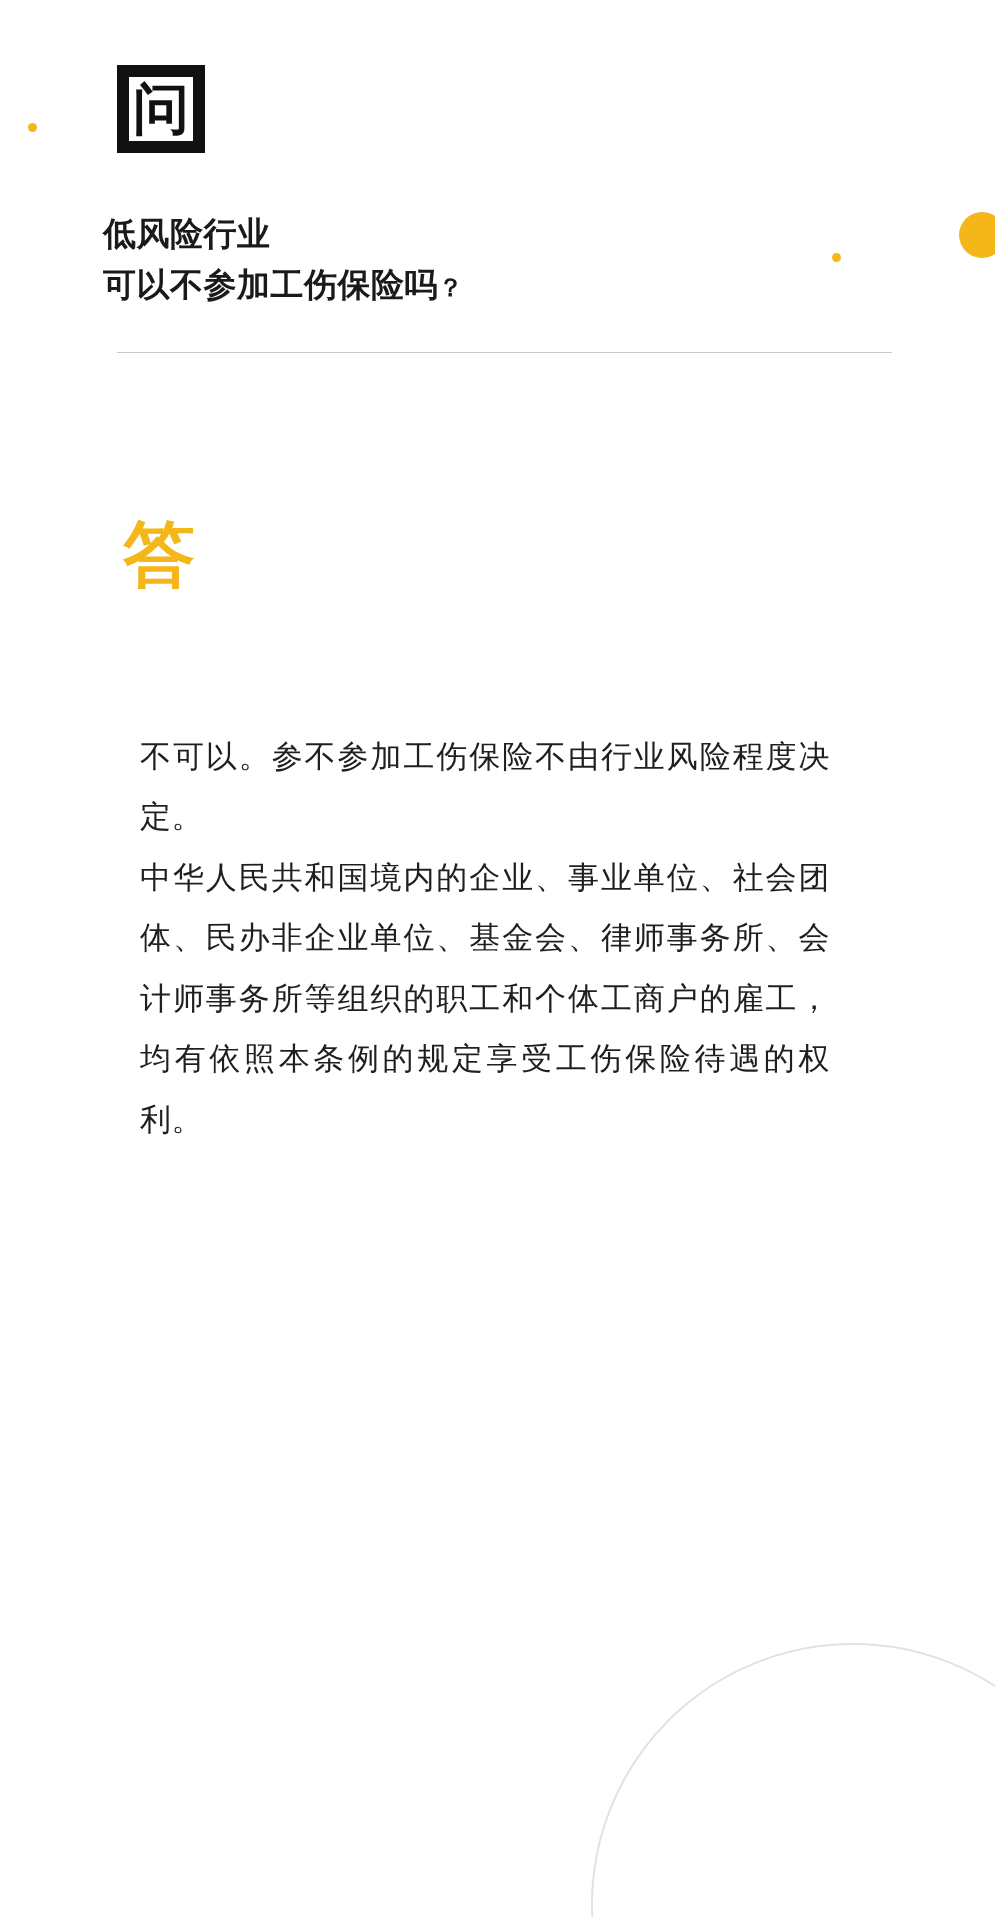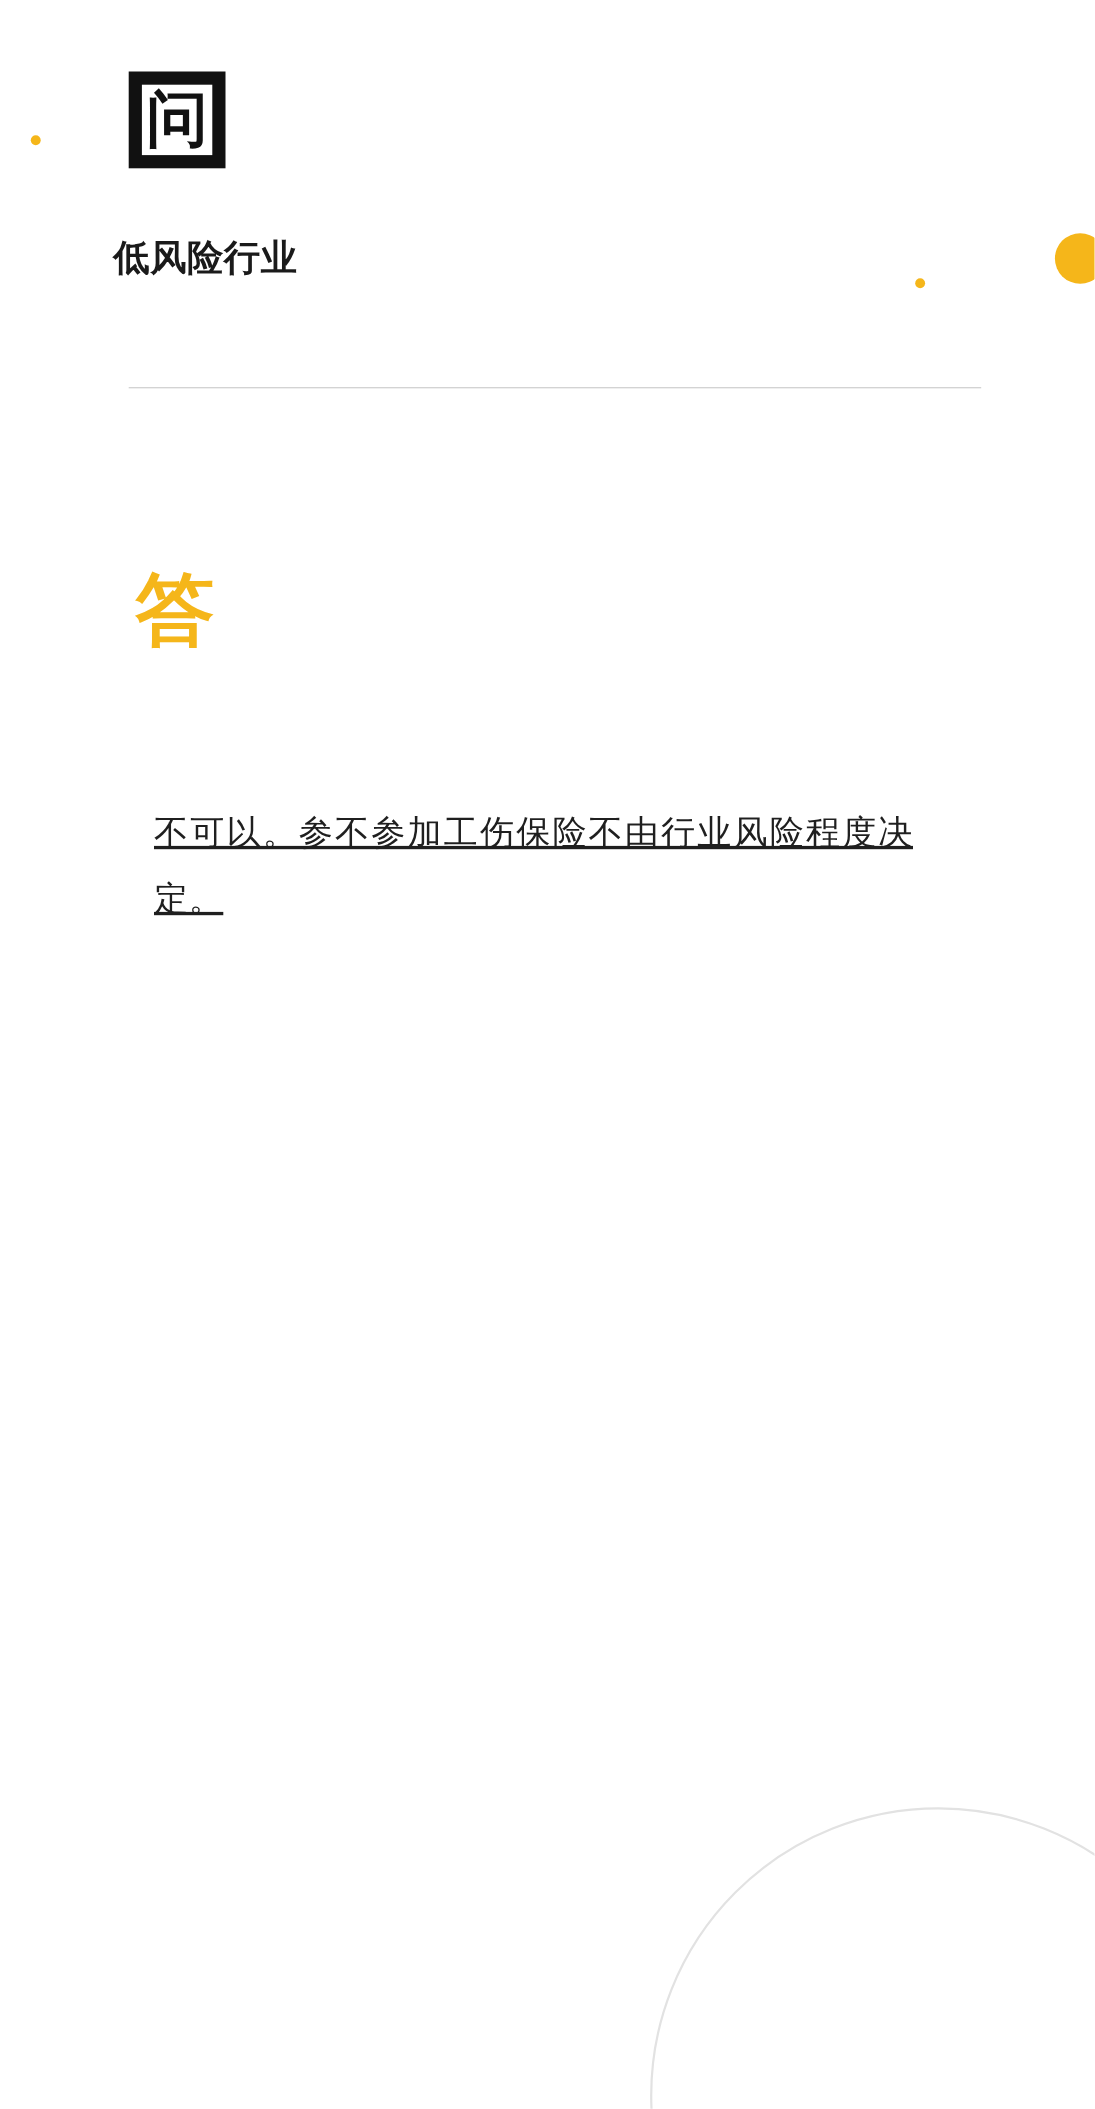--- a/index.html
+++ b/index.html
@@ -120,21 +120,20 @@
     top: 727px;
     width: 690px;
     font-size: 31px;
     line-height: 1.95;
     color: #1f1f1f;
     letter-spacing: 0.5px;
     text-align: justify;
   }
   .body-text p {
     margin: 0;
-    text-decoration: underline;
   }
   .body-text b {
     font-weight: bold;
     color: #111111;
   }
 
   
   .arc {
     position: absolute;
     right: -120px;
@@ -153,23 +152,27 @@
 <span class="dot dot-big"></span>
 
 <div class="q-mark">
   <span class="frame"></span>
   <span class="inner"></span>
   <span class="glyph">问</span>
 </div>
 
 <div class="q-title">
   <div class="line1">低风险行业</div>
+  <div class="line2">
+    <span>可以不参加工伤保险吗</span><span class="qm">？</span>
+  </div>
 </div>
 
 <div class="divider"></div>
 
 <div class="a-mark">答</div>
 
 <div class="body-text">
     <p><span>不可以。参不参加工伤保险不由行业风险程度决定。</span></p>
+    <p><span>中华人民共和国境内的企业、事业单位、社会团体、民办非企业单位、基金会、律师事务所、会计师事务所等组织的职工和个体工商户的雇工，均有依照本条例的规定享受工伤保险待遇的权利。</span></p>
   </div>
 
 <div class="arc"></div>
 
 </body></html>

